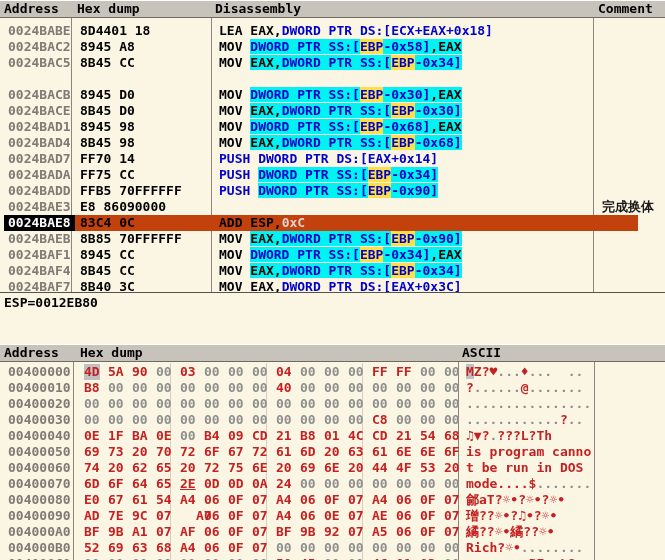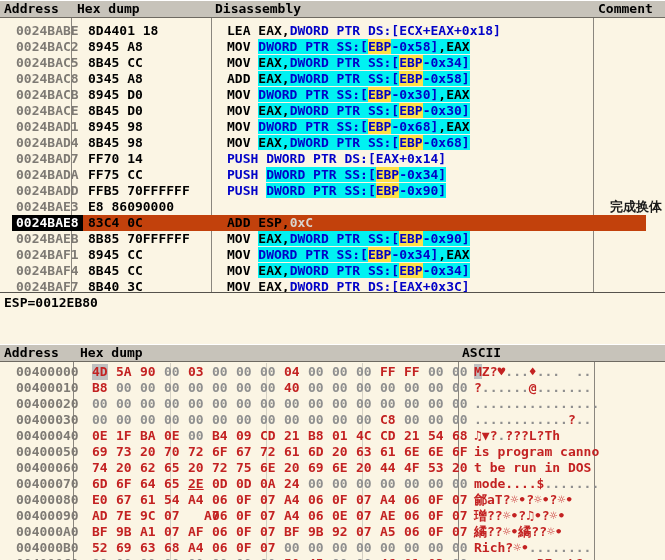--- a/index.html
+++ b/index.html
@@ -9,21 +9,21 @@
     font-family:"DejaVu Sans Mono","DejaVu Sans",monospace;
     font-weight:bold;font-size:13px;line-height:16px;
   }
   .hdrbar{position:absolute;left:0;width:665px;height:18px;background:#C7C3BA;
     border-top:1px solid #FFFFFF;border-bottom:1px solid #6E6A62;box-sizing:border-box;z-index:3;}
   .hdrbar span{position:absolute;top:0;white-space:pre;}
   .vdiv{position:absolute;width:1px;background:#8A867E;z-index:1;}
   .gdiv{position:absolute;width:1px;background:#D4D0C4;z-index:1;}
   .hline{position:absolute;left:0;width:665px;height:1px;background:#55524C;z-index:4;}
   .rows{position:absolute;left:0;width:665px;overflow:hidden;z-index:2;}
-  .row{position:absolute;left:12px;width:634px;height:16px;}
+  .row{position:absolute;left:4px;width:634px;height:16px;}
   .row.sel{background:#c2410c;}
   .c{position:absolute;top:0;white-space:pre;}
   .addr{left:4px;color:#7E7A74;}
   .sel .addr{left:0;width:71px;padding-left:4px;background:#000;color:#FFF;box-sizing:border-box;}
   .hexcol{left:76px;color:#000;}
   .dis{left:215px;}
   .com{left:598px;color:#1A1A1A;}
   .tk-k{color:#000;}
   .tk-b{color:#0202C8;}
   .tk-hk{color:#000;background:#00F2F2;}
@@ -66,25 +66,20 @@
       <div class="row" style="top: 16px;">
         <span class="c addr">0024BAC2</span>
         <span class="c hexcol">8945 A8</span>
         <span class="c dis"><span class="tk-k">MOV </span><span class="tk-hb">DWORD PTR SS:[</span><span class="tk-hg">EBP</span><span class="tk-hb">-0x58]</span><span class="tk-hk">,EAX</span></span>
       </div>
       <div class="row" style="top: 32px;">
         <span class="c addr">0024BAC5</span>
         <span class="c hexcol">8B45 CC</span>
         <span class="c dis"><span class="tk-k">MOV </span><span class="tk-hk">EAX,</span><span class="tk-hb">DWORD PTR SS:[</span><span class="tk-hg">EBP</span><span class="tk-hb">-0x34]</span></span>
       </div>
-      <div class="row" style="top: 48px;">
-        <span class="c addr">0024BAC8</span>
-        <span class="c hexcol">0345 A8</span>
-        <span class="c dis"><span class="tk-k">ADD </span><span class="tk-hk">EAX,</span><span class="tk-hb">DWORD PTR SS:[</span><span class="tk-hg">EBP</span><span class="tk-hb">-0x58]</span></span>
-      </div>
       <div class="row" style="top: 64px;">
         <span class="c addr">0024BACB</span>
         <span class="c hexcol">8945 D0</span>
         <span class="c dis"><span class="tk-k">MOV </span><span class="tk-hb">DWORD PTR SS:[</span><span class="tk-hg">EBP</span><span class="tk-hb">-0x30]</span><span class="tk-hk">,EAX</span></span>
       </div>
       <div class="row" style="top: 80px;">
         <span class="c addr">0024BACE</span>
         <span class="c hexcol">8B45 D0</span>
         <span class="c dis"><span class="tk-k">MOV </span><span class="tk-hk">EAX,</span><span class="tk-hb">DWORD PTR SS:[</span><span class="tk-hg">EBP</span><span class="tk-hb">-0x30]</span></span>
       </div>

